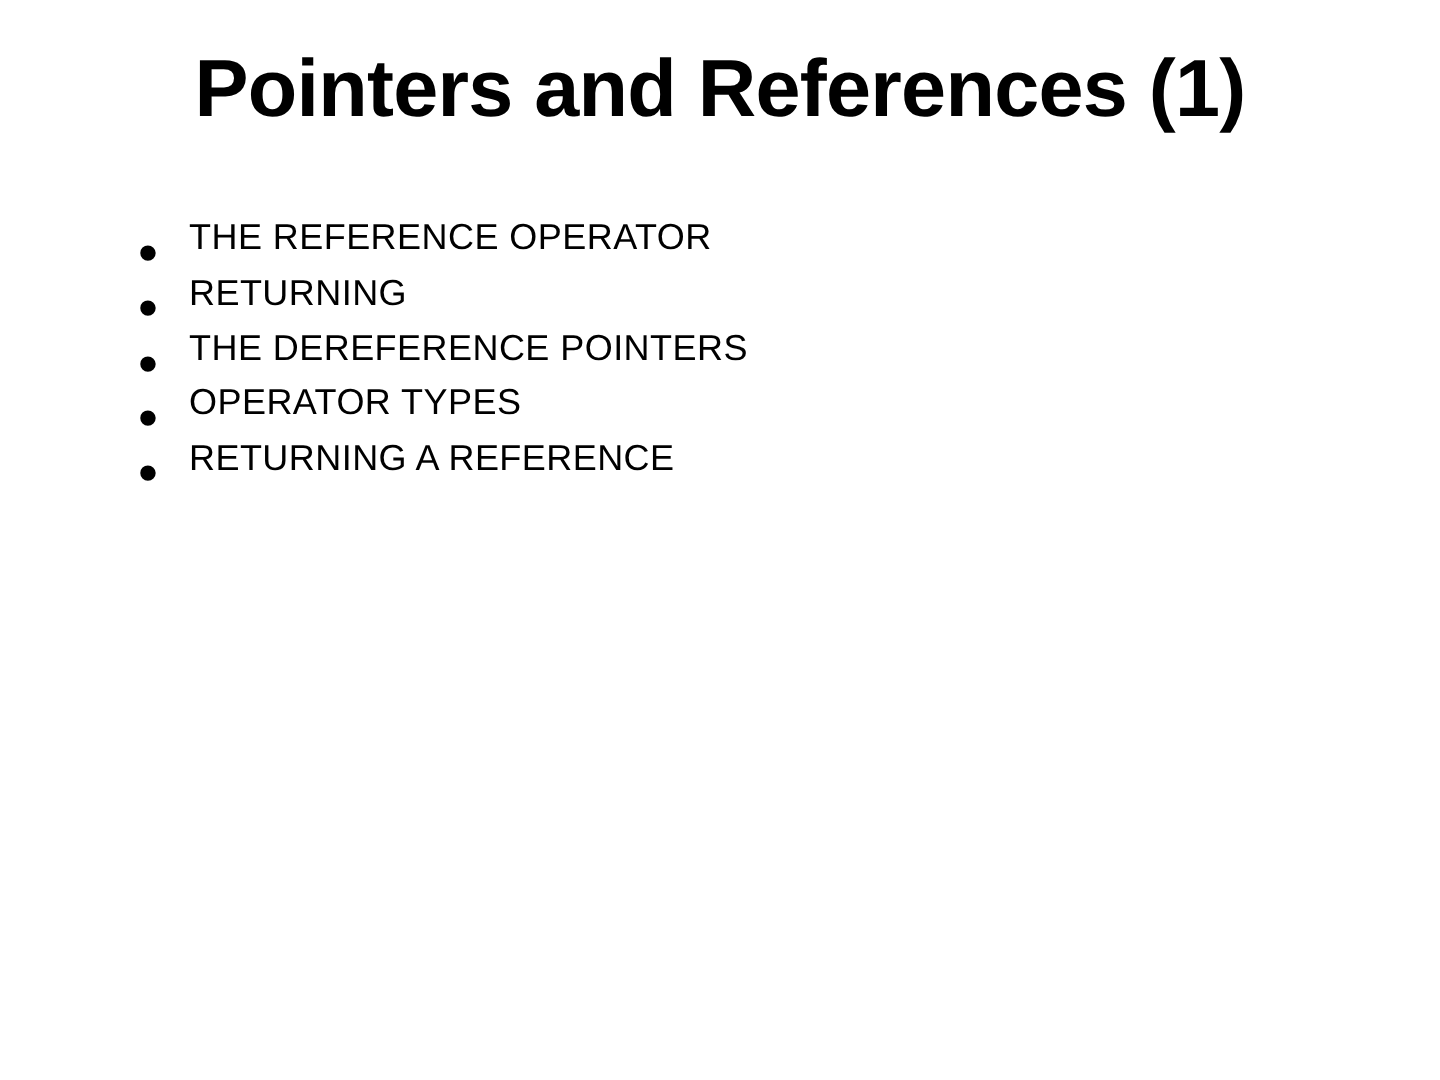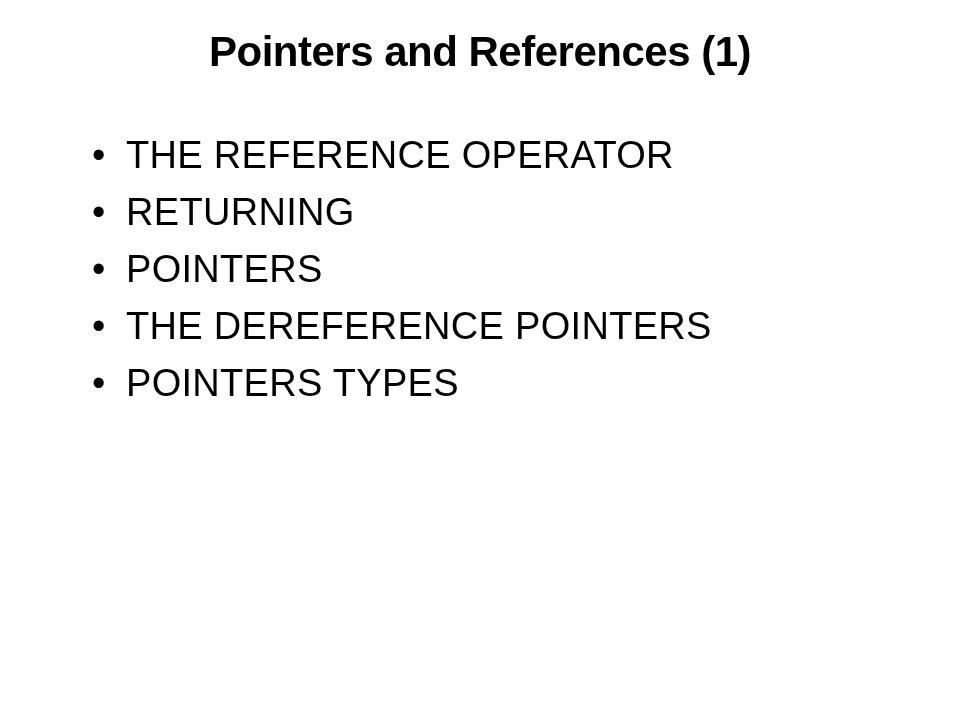--- a/index.html
+++ b/index.html
@@ -14,33 +14,33 @@
       font-family: Arial, Helvetica, sans-serif;
       color: #000000;
       overflow: hidden;
     }
     .slide {
       width: 100%;
       height: 100%;
       padding: 28px 60px 60px 60px;
     }
     .title {
-      font-size: 42px;
+      font-size: 54px;
       font-weight: bold;
       text-align: center;
       margin-bottom: 52px;
       letter-spacing: -0.5px;
     }
     .bullet-list {
       list-style: none;
       padding-left: 32px;
     }
     .bullet-item {
       position: relative;
-      font-size: 38px;
+      font-size: 24px;
       line-height: 1.45;
       padding-left: 34px;
       margin-bottom: 2px;
       letter-spacing: 0.3px;
     }
     .bullet-item::before {
       content: "•";
       position: absolute;
       left: 0;
       top: 0;
@@ -48,17 +48,17 @@
     }
   </style>
 </head>
 <body>
 
 <div class="slide">
   <h1 class="title">Pointers and References (1)</h1>
   <ul class="bullet-list">
     <li class="bullet-item">THE REFERENCE OPERATOR</li>
     <li class="bullet-item">RETURNING</li>
-    <li class="bullet-item">POINTERS</li>
     <li class="bullet-item">THE DEREFERENCE POINTERS</li>
-    <li class="bullet-item">POINTERS TYPES</li>
+    <li class="bullet-item">OPERATOR TYPES</li>
+    <li class="bullet-item">RETURNING A REFERENCE</li>
   </ul>
 </div>
 
 </body></html>

